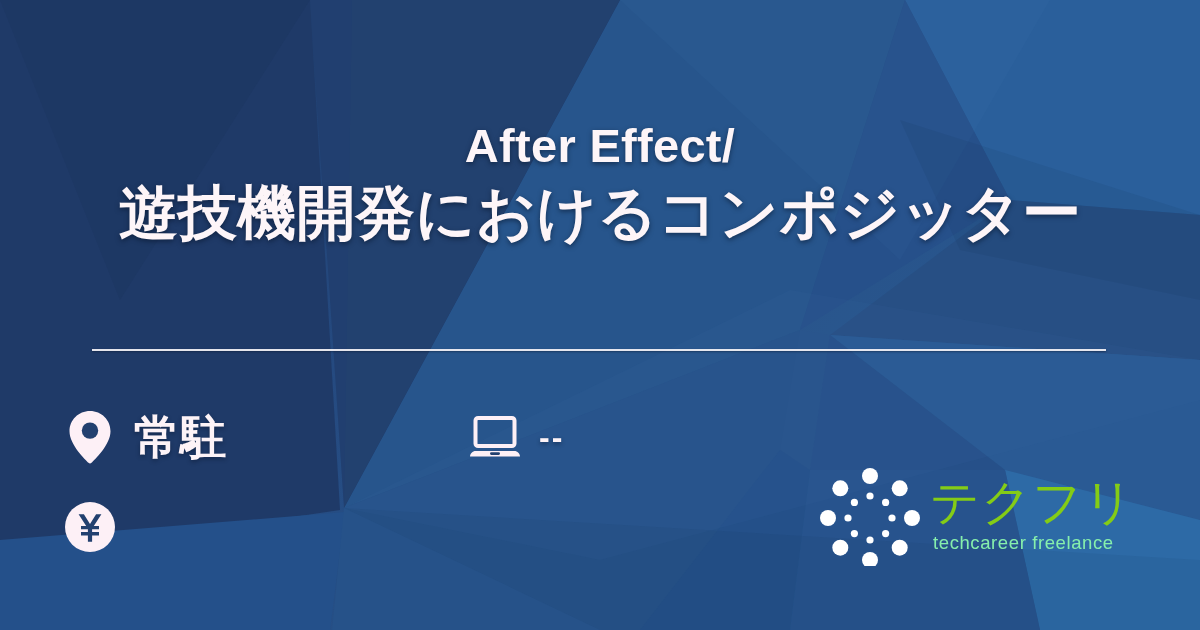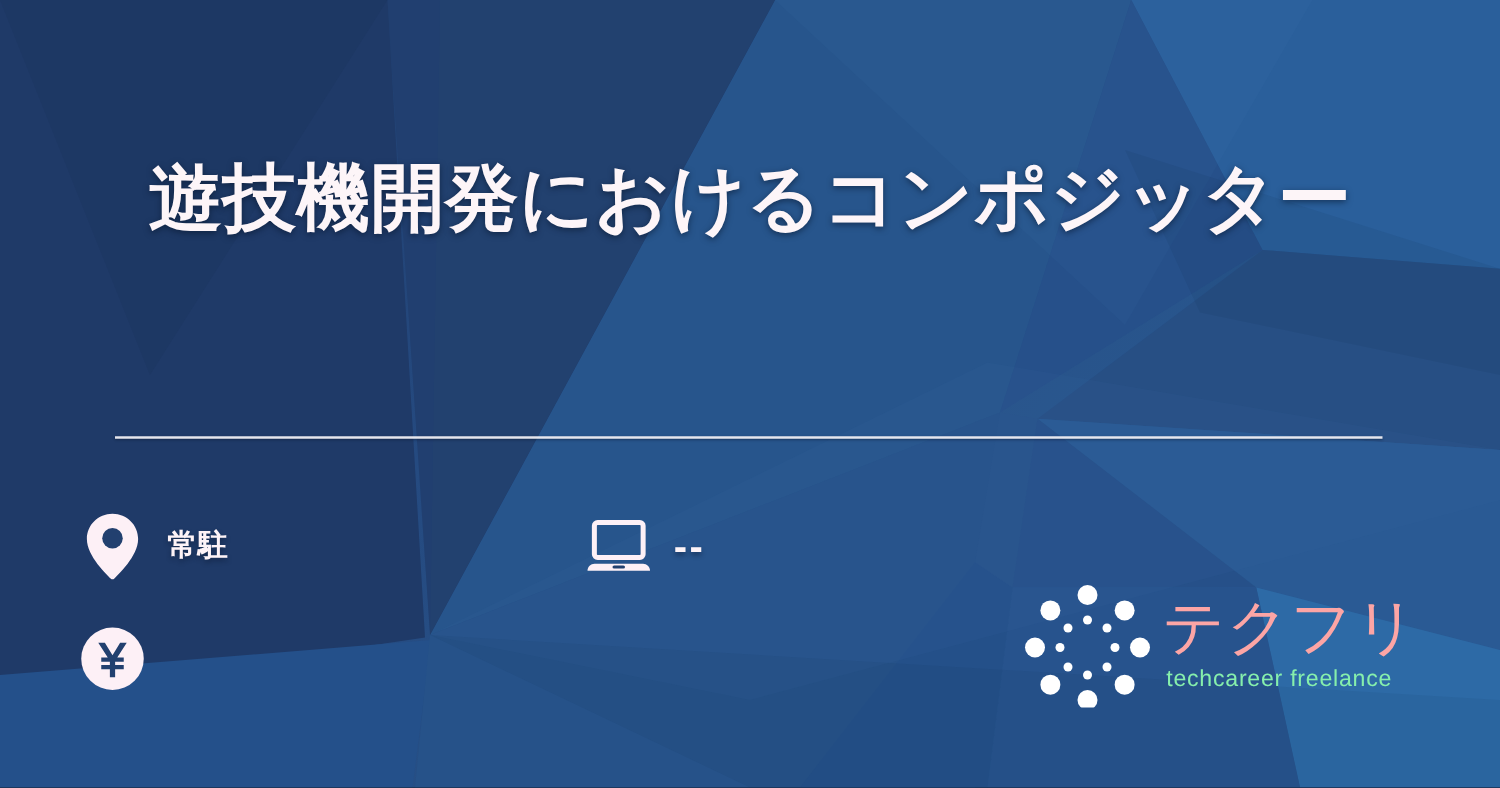--- a/index.html
+++ b/index.html
@@ -89,21 +89,21 @@
     flex: 0 0 56px;
     display: flex;
     align-items: center;
     justify-content: center;
   }
   .meta-icon svg { display: block; }
 
   .meta-label {
     margin-left: 16px;
     color: #fdf3f7;
-    font-size: 24px;
+    font-size: 46px;
     font-weight: 700;
     line-height: 1;
     letter-spacing: 0.2px;
     text-shadow: 0 2px 4px rgba(8, 20, 42, 0.45);
     white-space: nowrap;
   }
   .meta-label.dash {
     font-size: 32px;
     letter-spacing: 2px;
   }
@@ -124,21 +124,21 @@
     flex: 0 0 104px;
   }
   .logo-mark svg { display: block; }
   .logo-text {
     margin-left: 8px;
     display: flex;
     flex-direction: column;
     justify-content: center;
   }
   .logo-wordmark {
-    color: #fca5a5;
+    color: #84cc16;
     font-size: 49px;
     font-weight: 300;
     line-height: 1.02;
     letter-spacing: 1px;
     white-space: nowrap;
   }
   .logo-tagline {
     color: #86efac;
     font-size: 18.5px;
     font-weight: 400;
@@ -186,20 +186,21 @@
     <polygon points="344,508 790,290 1200,360 1200,400 600,560" fill="#3b6fa8" opacity="0.10"></polygon>
     <polygon points="620,0 1050,0 900,260" fill="#4a80b8" opacity="0.07"></polygon>
     <polygon points="0,0 310,0 120,300" fill="#0f2548" opacity="0.10"></polygon>
     <polygon points="344,508 1200,560 1200,630 600,630" fill="#0e2446" opacity="0.07"></polygon>
     <polygon points="900,120 1200,215 1200,300 960,250" fill="#0d2242" opacity="0.08"></polygon>
   </svg>
 
   <div id="content">
 
     <div class="title-block">
+      <div class="title-line title-line-1">After Effect/</div>
       <div class="title-line title-line-2">遊技機開発におけるコンポジッター</div>
     </div>
 
     <div class="divider"></div>
 
     <div class="meta">
 
       <div class="meta-row">
 
         <div class="meta-cell col-1">

